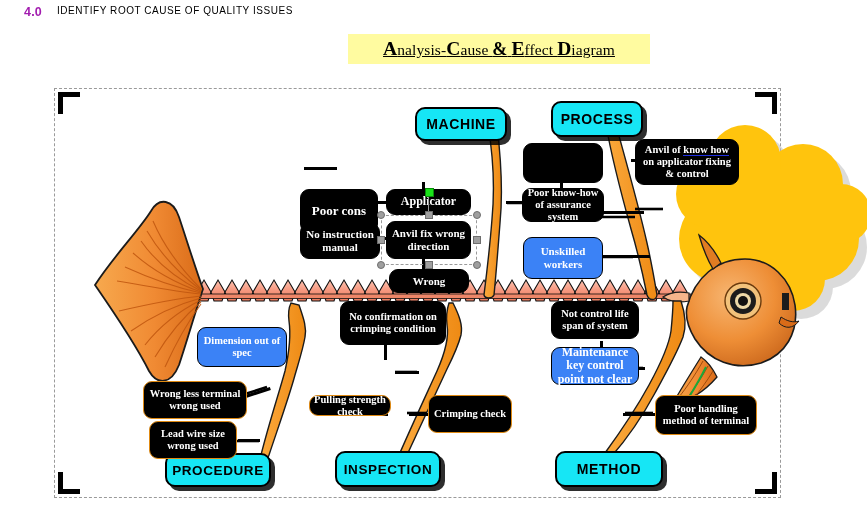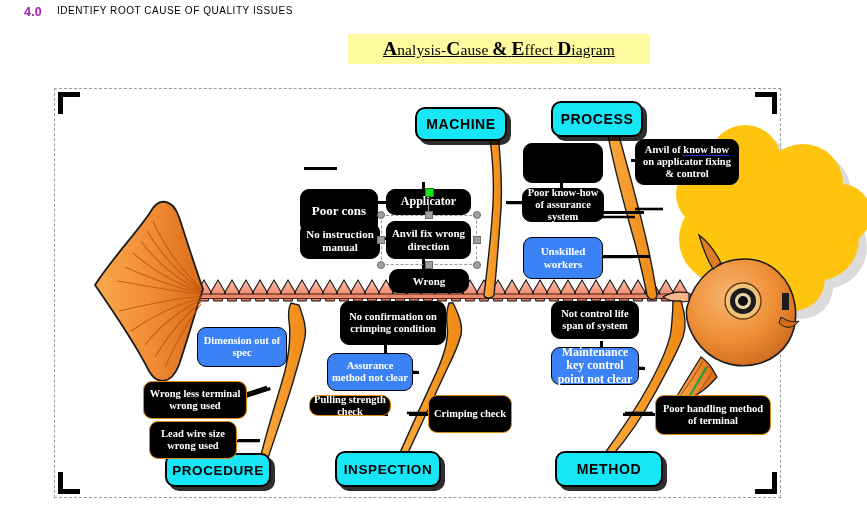--- a/index.html
+++ b/index.html
@@ -411,37 +411,34 @@
   </div>
 
   <div class="cbox black" style="left:94px;top:332px;width:88px;height:38px;font-size:10.5px;">
     <span>Lead wire size wrong used</span>
   </div>
 
   <div class="cbox black noborder" style="left:277px;top:212px;width:106px;height:44px;font-size:10.5px;margin-left:8px;">
     <span>No confirmation on crimping condition</span>
   </div>
 
-  <div class="cbox orange" style="left:272px;top:264px;width:86px;height:38px;font-size:10.5px;">
-    <span>Assurance method not clear</span>
-  </div>
 
   <div class="cbox black" style="left:254px;top:306px;width:82px;height:21px;font-size:10.5px;">
     <span>Pulling strength check</span>
   </div>
 
   <div class="cbox black" style="left:373px;top:306px;width:84px;height:38px;font-size:10.5px;">
     <span>Crimping check</span>
   </div>
 
   <div class="cbox black noborder" style="left:496px;top:212px;width:88px;height:38px;font-size:10.5px;">
     <span>Not control life span of system</span>
   </div>
 
   <div class="cbox orange" style="left:496px;top:258px;width:88px;height:38px;font-size:12px;">
     <span>Maintenance key control point not clear</span>
   </div>
 
-  <div class="cbox black" style="left:600px;top:306px;width:116px;height:40px;font-size:10.5px;">
+  <div class="cbox black" style="left:600px;top:306px;width:102px;height:40px;font-size:10.5px;">
     <span>Poor handling method of terminal</span>
   </div>
 
 </div>
 
 </body></html>

